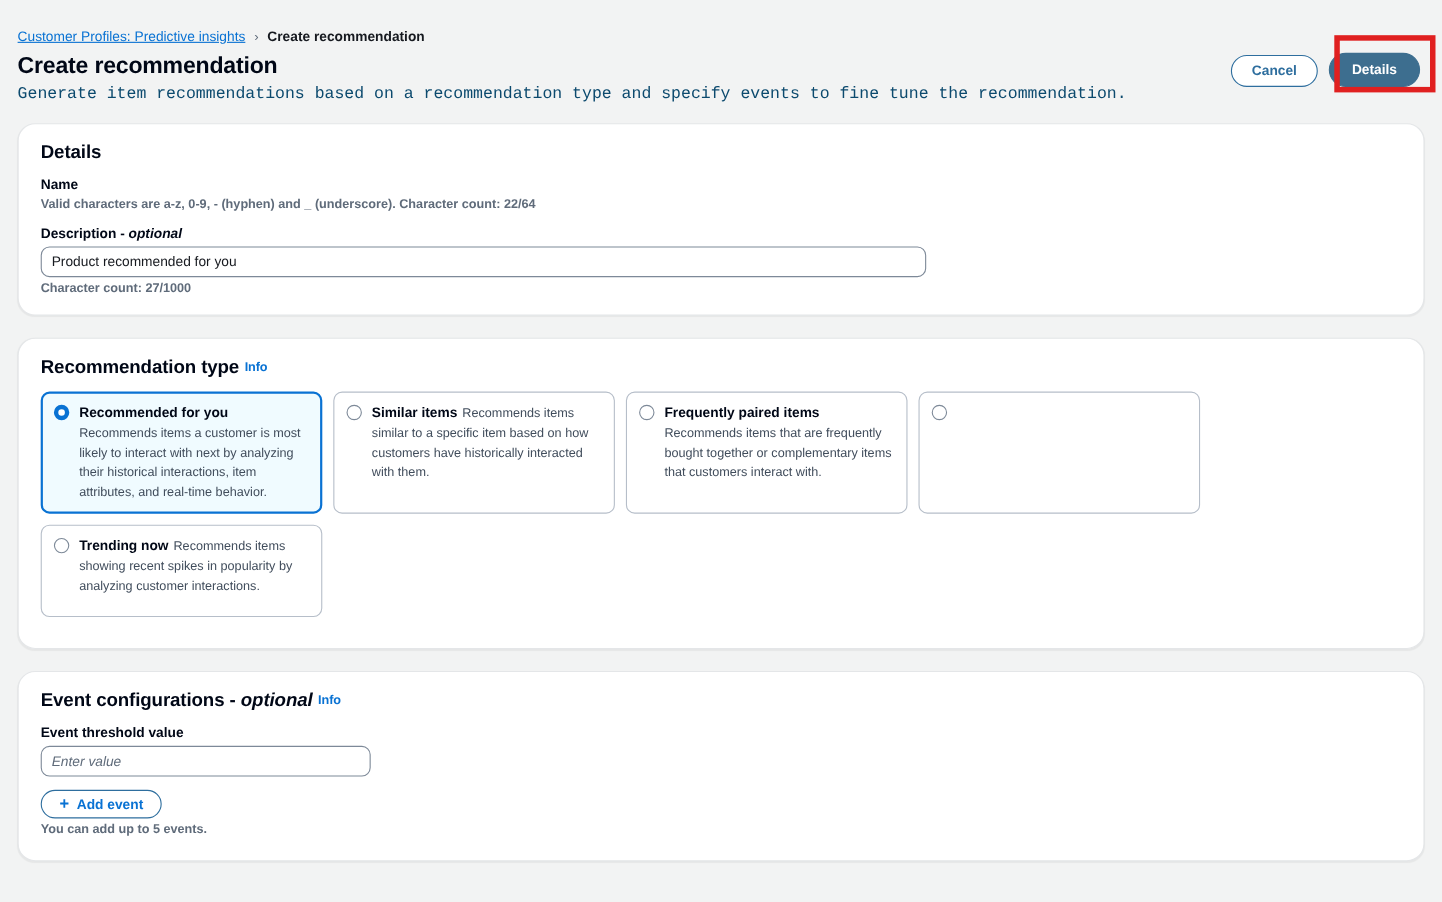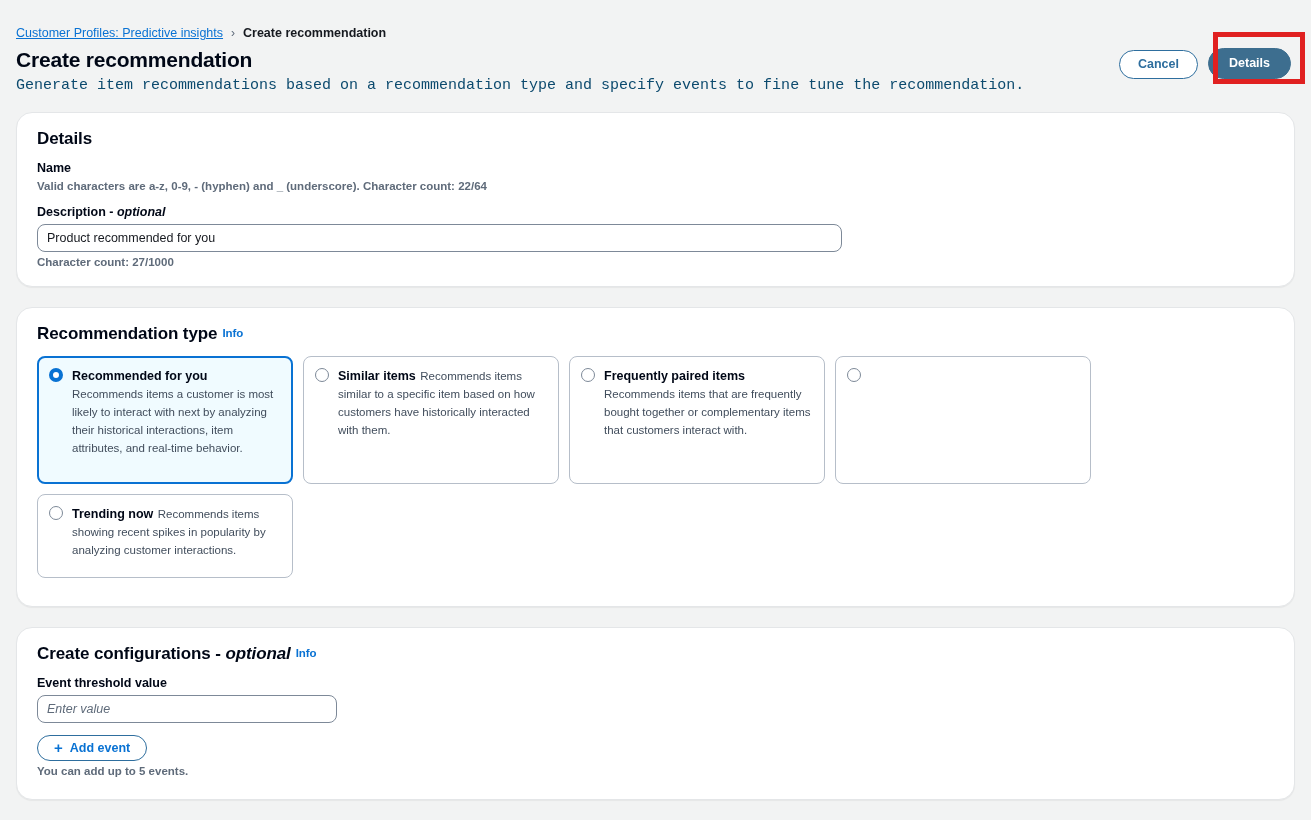--- a/index.html
+++ b/index.html
@@ -64,21 +64,21 @@
 
   
   .tile-grid { display: flex; flex-wrap: wrap; gap: 0 10px; }
   .tile {
     width: 256px; min-height: 84px;
     border: 1px solid #b6bec9; border-radius: 8px;
     padding: 9px 11px 11px 11px;
     margin-bottom: 10px;
     display: flex; gap: 9px; cursor: pointer; background: #fff;
   }
-  .tile.selected { border: 2px solid #0972d3; background: #f0fbff; padding: 8px 10px 26px 10px; }
+  .tile.selected { border: 2px solid #0972d3; background: #f0fbff; padding: 8px 10px 9px 10px; }
   .radio { width: 14px; height: 14px; border-radius: 50%; border: 1.6px solid #7d8998; background: #fff; flex: 0 0 auto; margin-top: 2px; }
   .tile.selected .radio { border: 4px solid #0972d3; background: #fff; box-shadow: inset 0 0 0 2px #fff; }
   .tile-text { flex: 1; }
   .tile-label { font-size: 12.5px; font-weight: bold; color: #000716; margin-bottom: 2px; line-height: 16px; }
   .tile-desc { font-size: 11.5px; color: #414d5c; line-height: 14.5px; }
 
   
   .event-row { display: flex; gap: 12px; }
   .event-col-1 { width: 300px; }
   .event-col-2 { width: 300px; }
@@ -176,21 +176,21 @@
           </span>
         </div>
 
       </div>
     </div>
   </div>
 
   <div class="card">
     <div class="card-body" style="padding-bottom:22px;">
       <div class="section-title">
-        <span>Create configurations - </span><span class="opt">optional</span><a class="info-link">Info</a>
+        <span>Event configurations - </span><span class="opt">optional</span><a class="info-link">Info</a>
       </div>
 
       <div class="event-row">
         <div class="event-col-2">
           <label class="field-label">Event threshold value</label>
           <input class="event-input" type="text" placeholder="Enter value" style="">
         </div>
       </div>
 
       <button class="btn-add">

